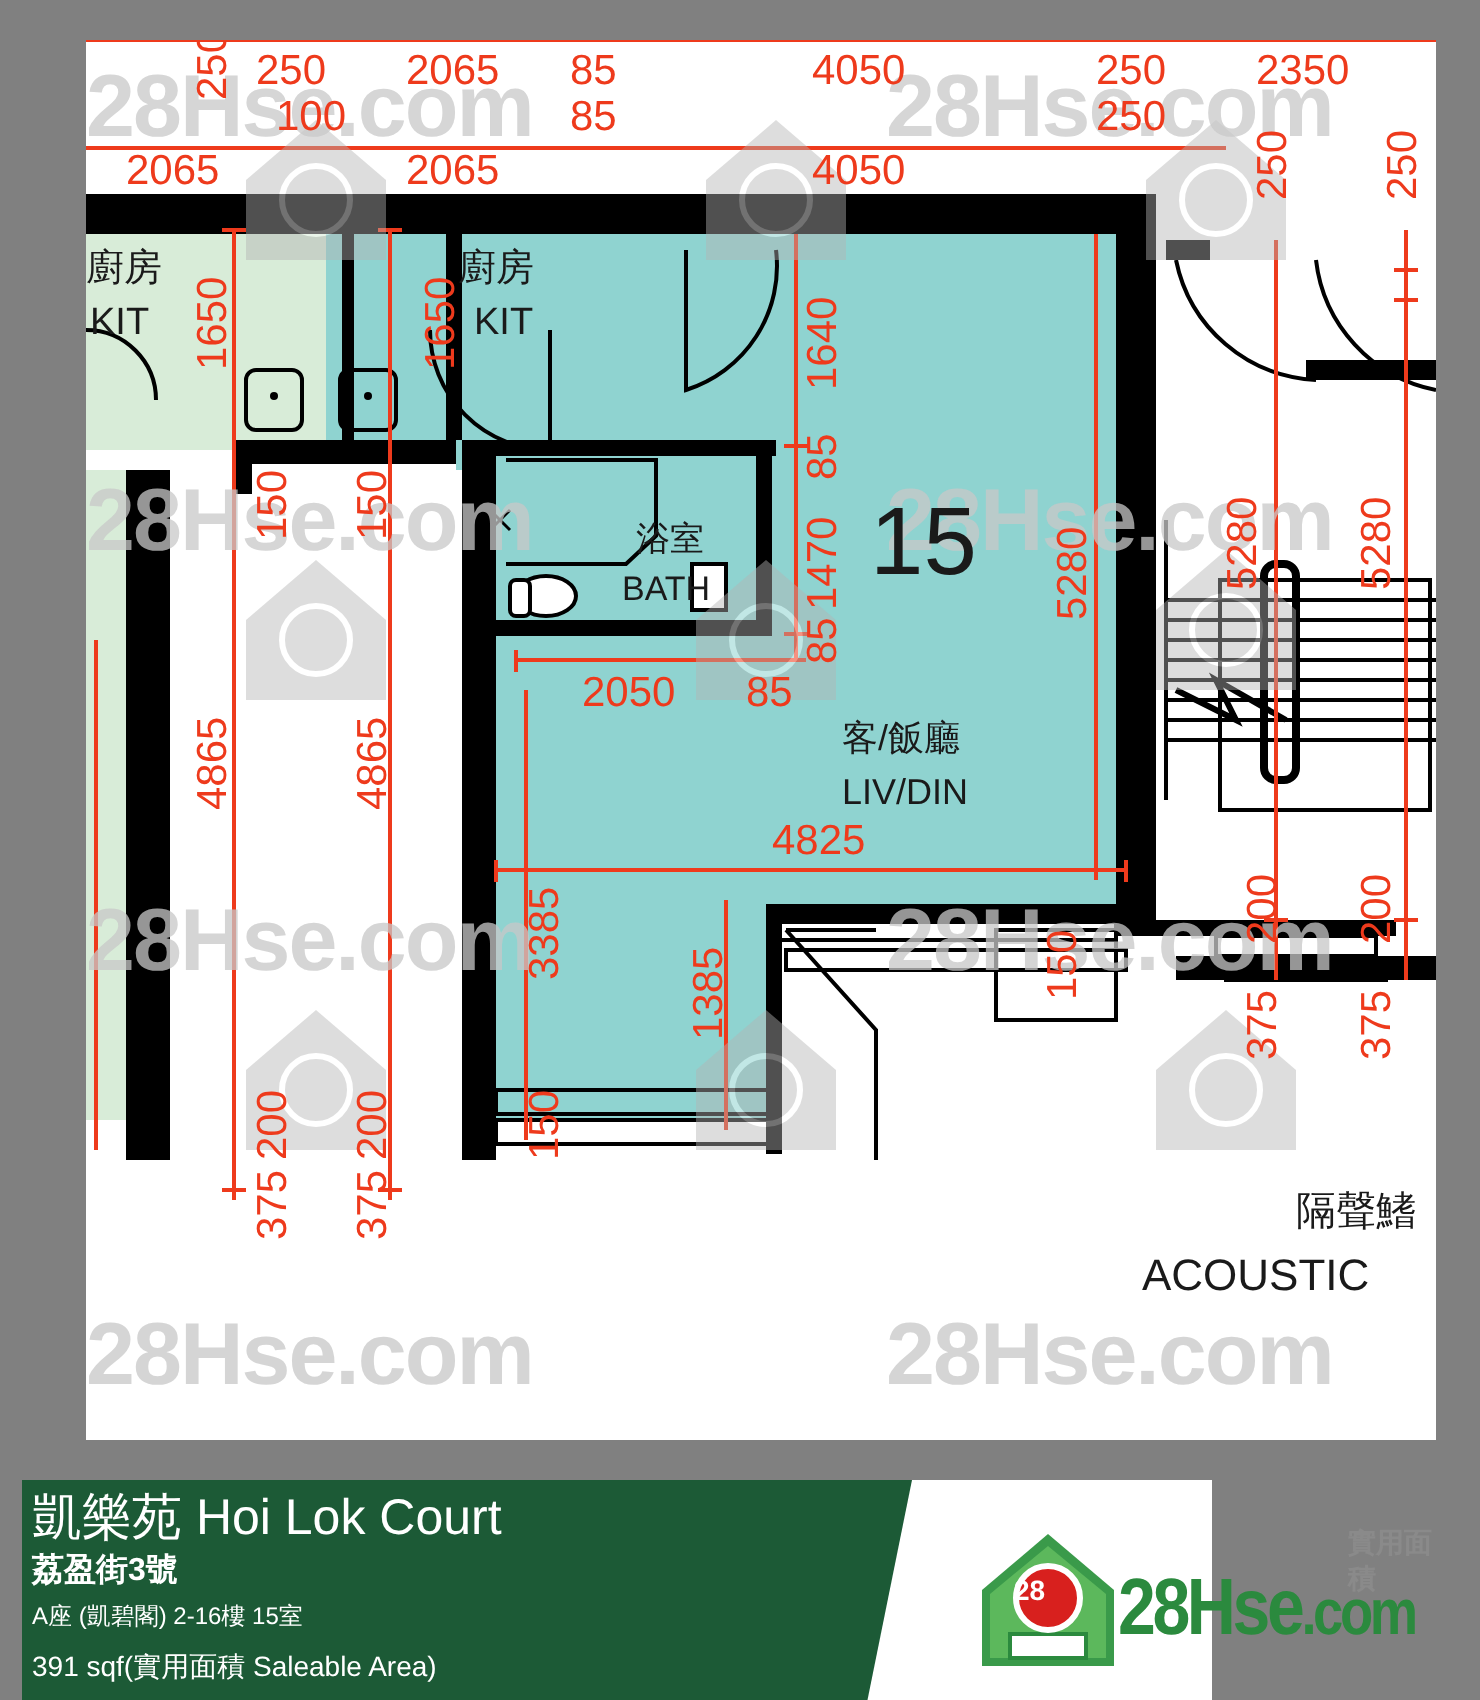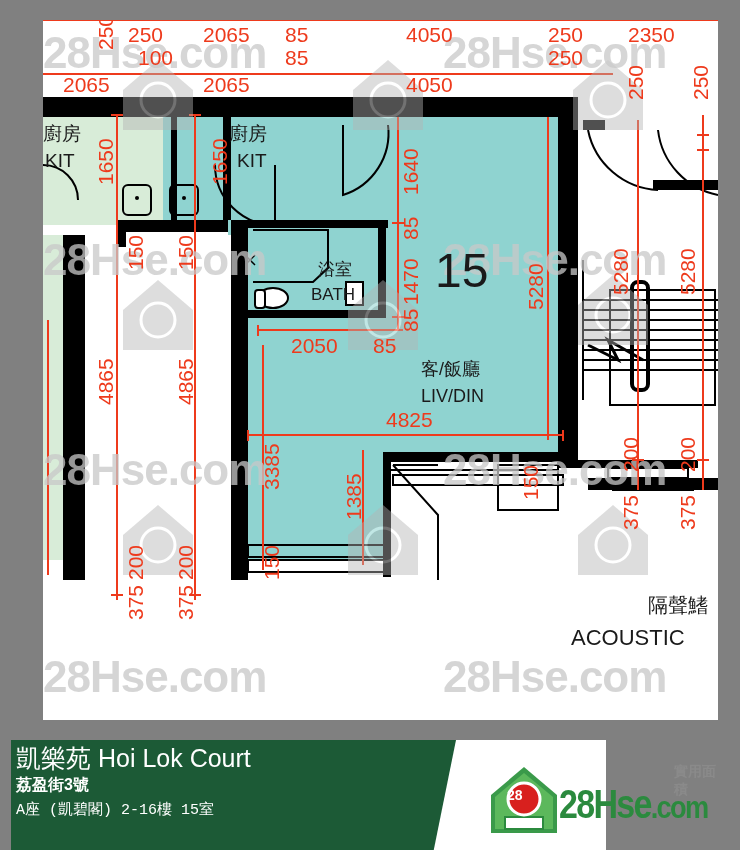--- a/index.html
+++ b/index.html
@@ -8,21 +8,21 @@
   #plan { position: absolute; left: 32px; top: 20px; width: 675px; height: 700px; background: #ffffff; overflow: hidden; }
   #plan svg { position: absolute; left: 0; top: 0; }
   .dim { fill: #ee3a1c; font-family: "Liberation Sans", sans-serif; font-size: 21px; }
   .lbl { fill: #1a1a1a; font-family: "Liberation Sans", sans-serif; }
   .wm-text { fill: #c8c8c8; font-family: "Liberation Sans", sans-serif; font-weight: bold; font-size: 44px; opacity: 0.75; letter-spacing: -1px; }
   #footer { position: absolute; left: 0; top: 740px; width: 595px; height: 110px; background: #ffffff; }
   #footer-green { position: absolute; left: 0; top: 0; width: 445px; height: 110px; background: #1c5a36; clip-path: polygon(0 0, 100% 0, 95% 100%, 0 100%); }
   .ft { position: absolute; left: 5px; color: #ffffff; white-space: nowrap; font-family: "Liberation Sans", sans-serif; }
   #ft-title { top: 2px; font-size: 25px; }
   #ft-address { top: 35px; font-size: 16px; font-weight: bold; text-align: center; }
-  #ft-unit { top: 60px; font-size: 15px; font-family: Liberation Mono, monospace; }
+  #ft-unit { top: 60px; font-size: 12px; }
   #ft-area { top: 85px; font-size: 14px; }
   #logo { position: absolute; left: 478px; top: 760px; width: 240px; height: 80px; }
   #logo-tagline { position: absolute; left: 185px; top: 3px; font-size: 14px; color: #8a8a8a; font-weight: bold; }
   #logo-text { position: absolute; left: 70px; top: 22px; font-size: 40px; font-weight: bold; color: #2b8a3e; letter-spacing: -2px; transform: scaleX(0.85); transform-origin: left; }
   #logo-text .small { font-size: 32px; }
 </style>
 </head>
 <body>
 
 <div id="stage">
@@ -251,20 +251,21 @@
       <text class="lbl" x="605" y="592" font-size="20">隔聲鰭</text>
       <text class="lbl" x="528" y="625" font-size="22">ACOUSTIC</text>
     </svg>
   </div>
 
   <div id="footer">
     <div id="footer-green">
       <div class="ft" id="ft-title">凱樂苑 Hoi Lok Court</div>
       <div class="ft" id="ft-address">荔盈街3號</div>
       <div class="ft" id="ft-unit">A座 (凱碧閣) 2-16樓 15室</div>
+      <div class="ft" id="ft-area">391 sqf(實用面積 Saleable Area)</div>
     </div>
   </div>
 
   <div id="logo">
     <svg width="70" height="70" viewBox="0 0 70 70" style="position:absolute;left:0;top:5px;">
       <path d="M 2 30 L 35 2 L 68 30 L 68 68 L 2 68 Z" fill="#3a9a4a"></path>
       <path d="M 6 32 L 35 8 L 64 32 L 64 64 L 6 64 Z" fill="#5cb85c"></path>
       <rect x="16" y="52" width="38" height="12" fill="#fff" stroke="#2b8a3e" stroke-width="2"></rect>
       <circle cx="35" cy="34" r="16" fill="#d8201e" stroke="#fff" stroke-width="3"></circle>
     </svg>

